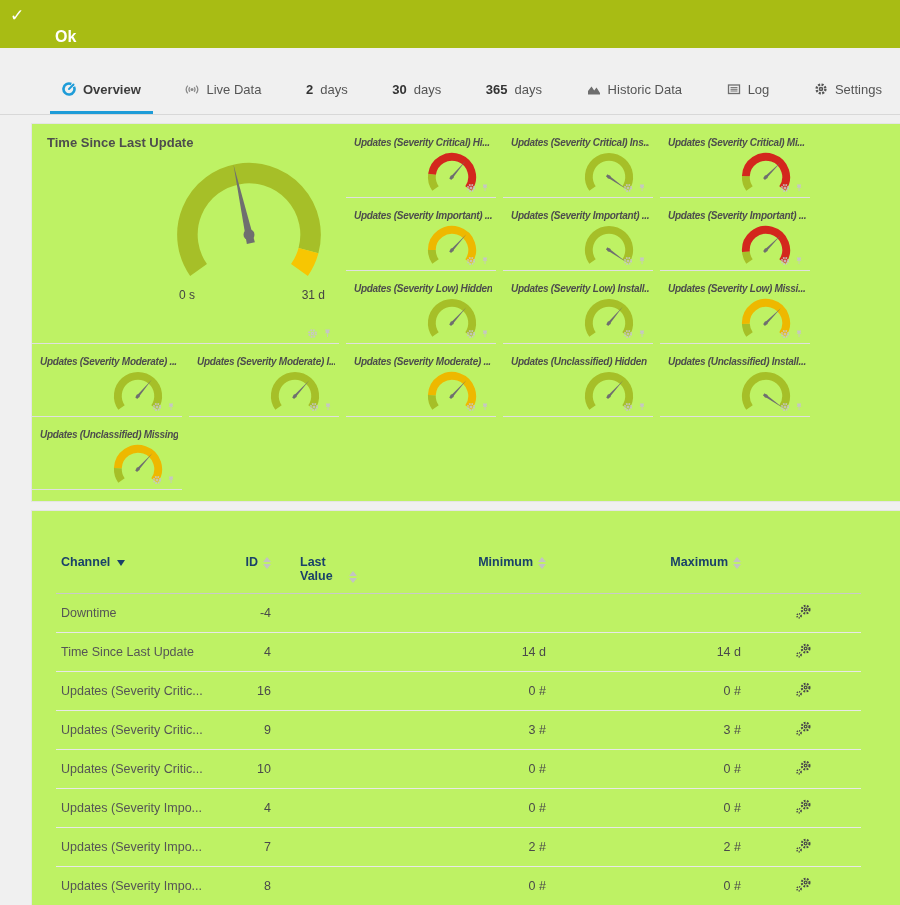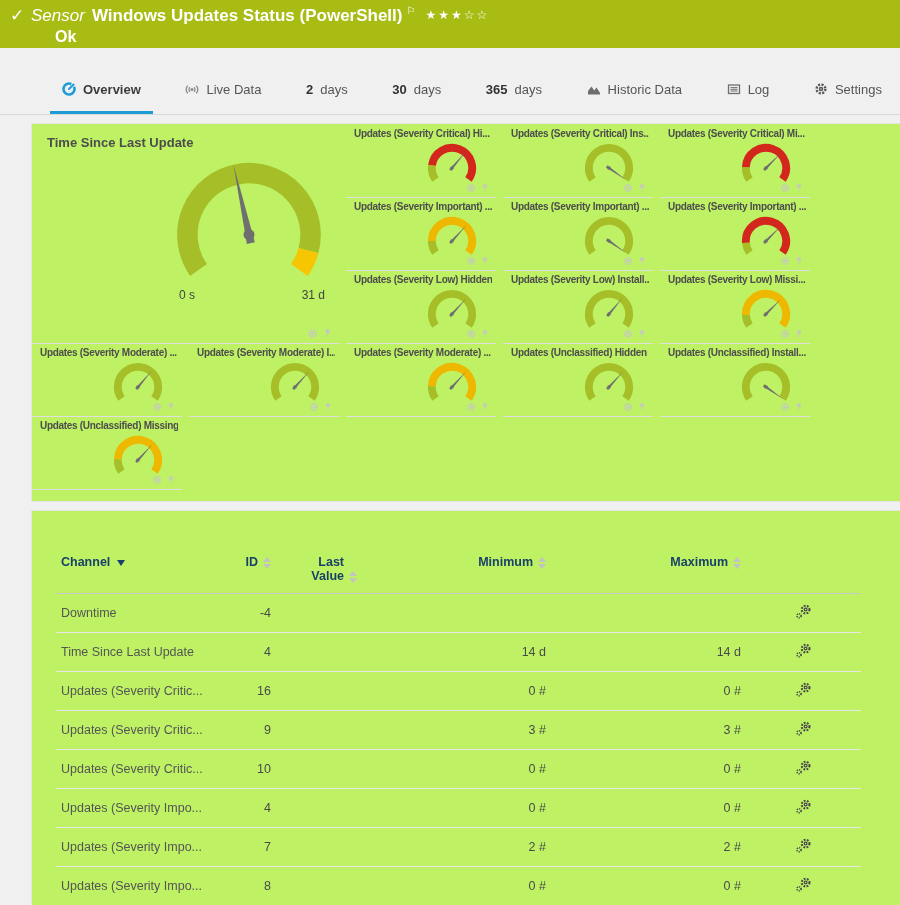--- a/index.html
+++ b/index.html
@@ -24,21 +24,21 @@
     padding:0 12px;border-bottom:3px solid transparent;cursor:pointer;white-space:nowrap;}
   .tab .num{font-weight:bold;color:#333;}
   .tab.active{border-bottom-color:#1e9cd8;color:#3c3c3c;font-weight:bold;}
   .tab svg{display:block;}
   
   .panel{margin-left:31px;background:#bef264;border:1px solid #e5e5e5;border-right:none;}
   .panel.gauges{margin-top:8px;height:376px;padding-top:1px;overflow:hidden;}
   .panel.tablepanel{margin-top:8px;height:422px;padding-top:38px;overflow:hidden;}
   
   .gauge-grid{display:grid;grid-template-columns:repeat(5,150px);grid-auto-rows:73px;column-gap:7px;margin-top:0;}
-  .gcell{position:relative;border-bottom:1px solid #e0e0e0;padding:3px 4px 0 8px;overflow:hidden;}
+  .gcell{position:relative;border-bottom:1px solid #e0e0e0;padding:12px 4px 0 8px;overflow:hidden;font-style:italic;}
   .gcell .gtitle{font-size:10px;font-weight:bold;color:#4d4d4d;letter-spacing:-0.3px;
     white-space:nowrap;overflow:hidden;}
   .gcell svg.gauge{display:block;width:56px;height:43px;margin:3px 0 0 51%;}
   .primary-cell{grid-column:1/3;grid-row:1/4;position:relative;border-bottom:1px solid #e0e0e0;
     padding:10px 0 0 15px;}
   .primary-cell .gtitle-big{font-size:13px;font-weight:bold;color:#4d4d4d;}
   .gwrap{width:172px;margin:6px 4px 0 auto;}
   .gwrap svg{display:block;width:172px;height:130px;}
   .gauge-labels{display:flex;justify-content:space-between;padding:0 10px 0 16px;
     font-size:12px;color:#444;margin-top:2px;gap:24px;}
@@ -53,31 +53,28 @@
   table.channels td{font-size:12.5px;color:#555;padding:10px 5px;border-bottom:1px solid #e8e8e8;}
   table.channels td.r{text-align:right;color:#4a4a4a;}
   table.channels td.c{text-align:center;}
   .sort{display:inline-flex;flex-direction:column;gap:2px;margin-left:5px;vertical-align:middle;}
   .tri-up{width:0;height:0;border-left:4px solid transparent;border-right:4px solid transparent;
     border-bottom:5px solid #c3c3c3;}
   .tri-down{width:0;height:0;border-left:4px solid transparent;border-right:4px solid transparent;
     border-top:5px solid #c3c3c3;}
   .tri-active{width:0;height:0;border-left:4.5px solid transparent;border-right:4.5px solid transparent;
     border-top:6px solid #1a4169;display:inline-block;margin-left:7px;vertical-align:middle;}
-  .lastval-wrap{display:inline-block;width:44px;text-align:right;}
+  .lastval-wrap{display:inline-block;width:44px;text-align:left;}
   .rowgear{cursor:pointer;}
 </style>
 </head>
 <body>
 
 <div class="statusbar">
   <span class="check">✓</span>
-  <div class="line1">
-    <span class="kind">Sensor</span><span class="title">Windows Updates Status (PowerShell)</span><span class="flag">⚐</span><span class="stars">★★★☆☆</span>
-  </div>
   <div class="line2">Ok</div>
 </div>
 
 <div class="tabbar">
   <div class="tab active">
     <svg width="14" height="14" viewBox="0 0 14 14">
       <path d="M 11.98 4.68 A 5.5 5.5 0 1 1 9.32 2.02" fill="none" stroke="#1e9cd8" stroke-width="2.6"></path>
       <line x1="7" y1="7" x2="11.5" y2="2.5" stroke="#1e9cd8" stroke-width="2" stroke-linecap="round"></line>
     </svg>
     <span>Overview</span>

